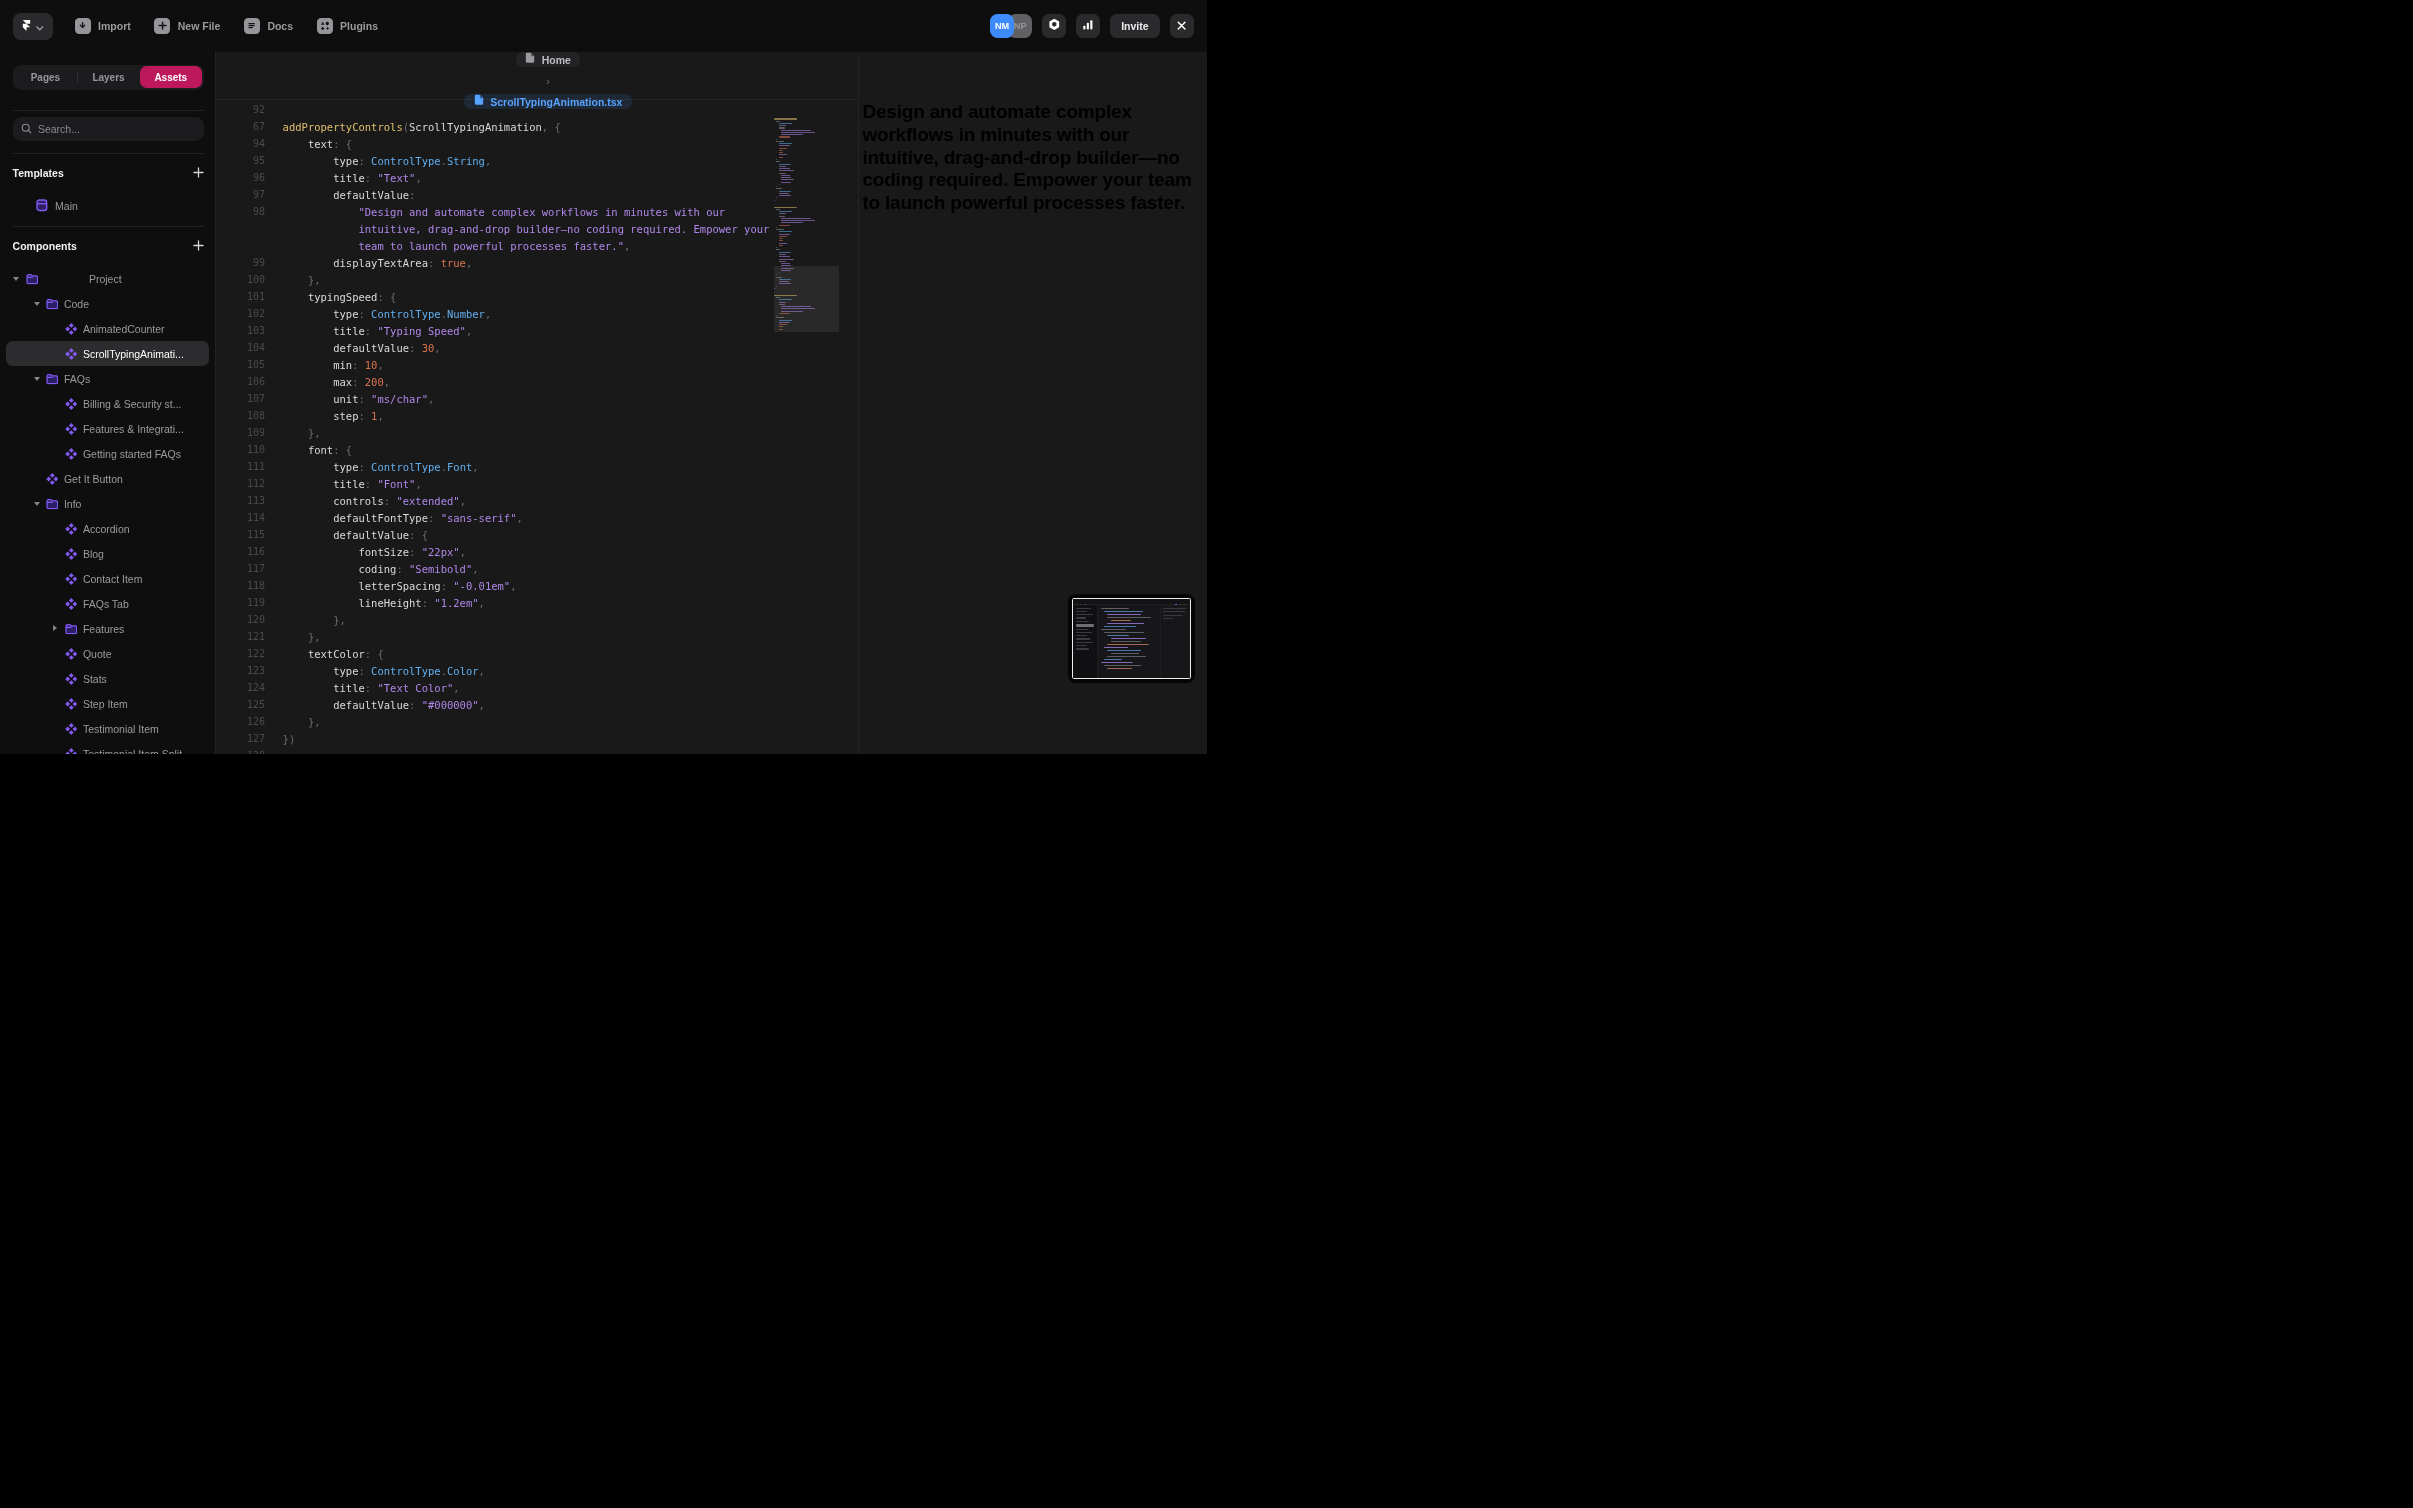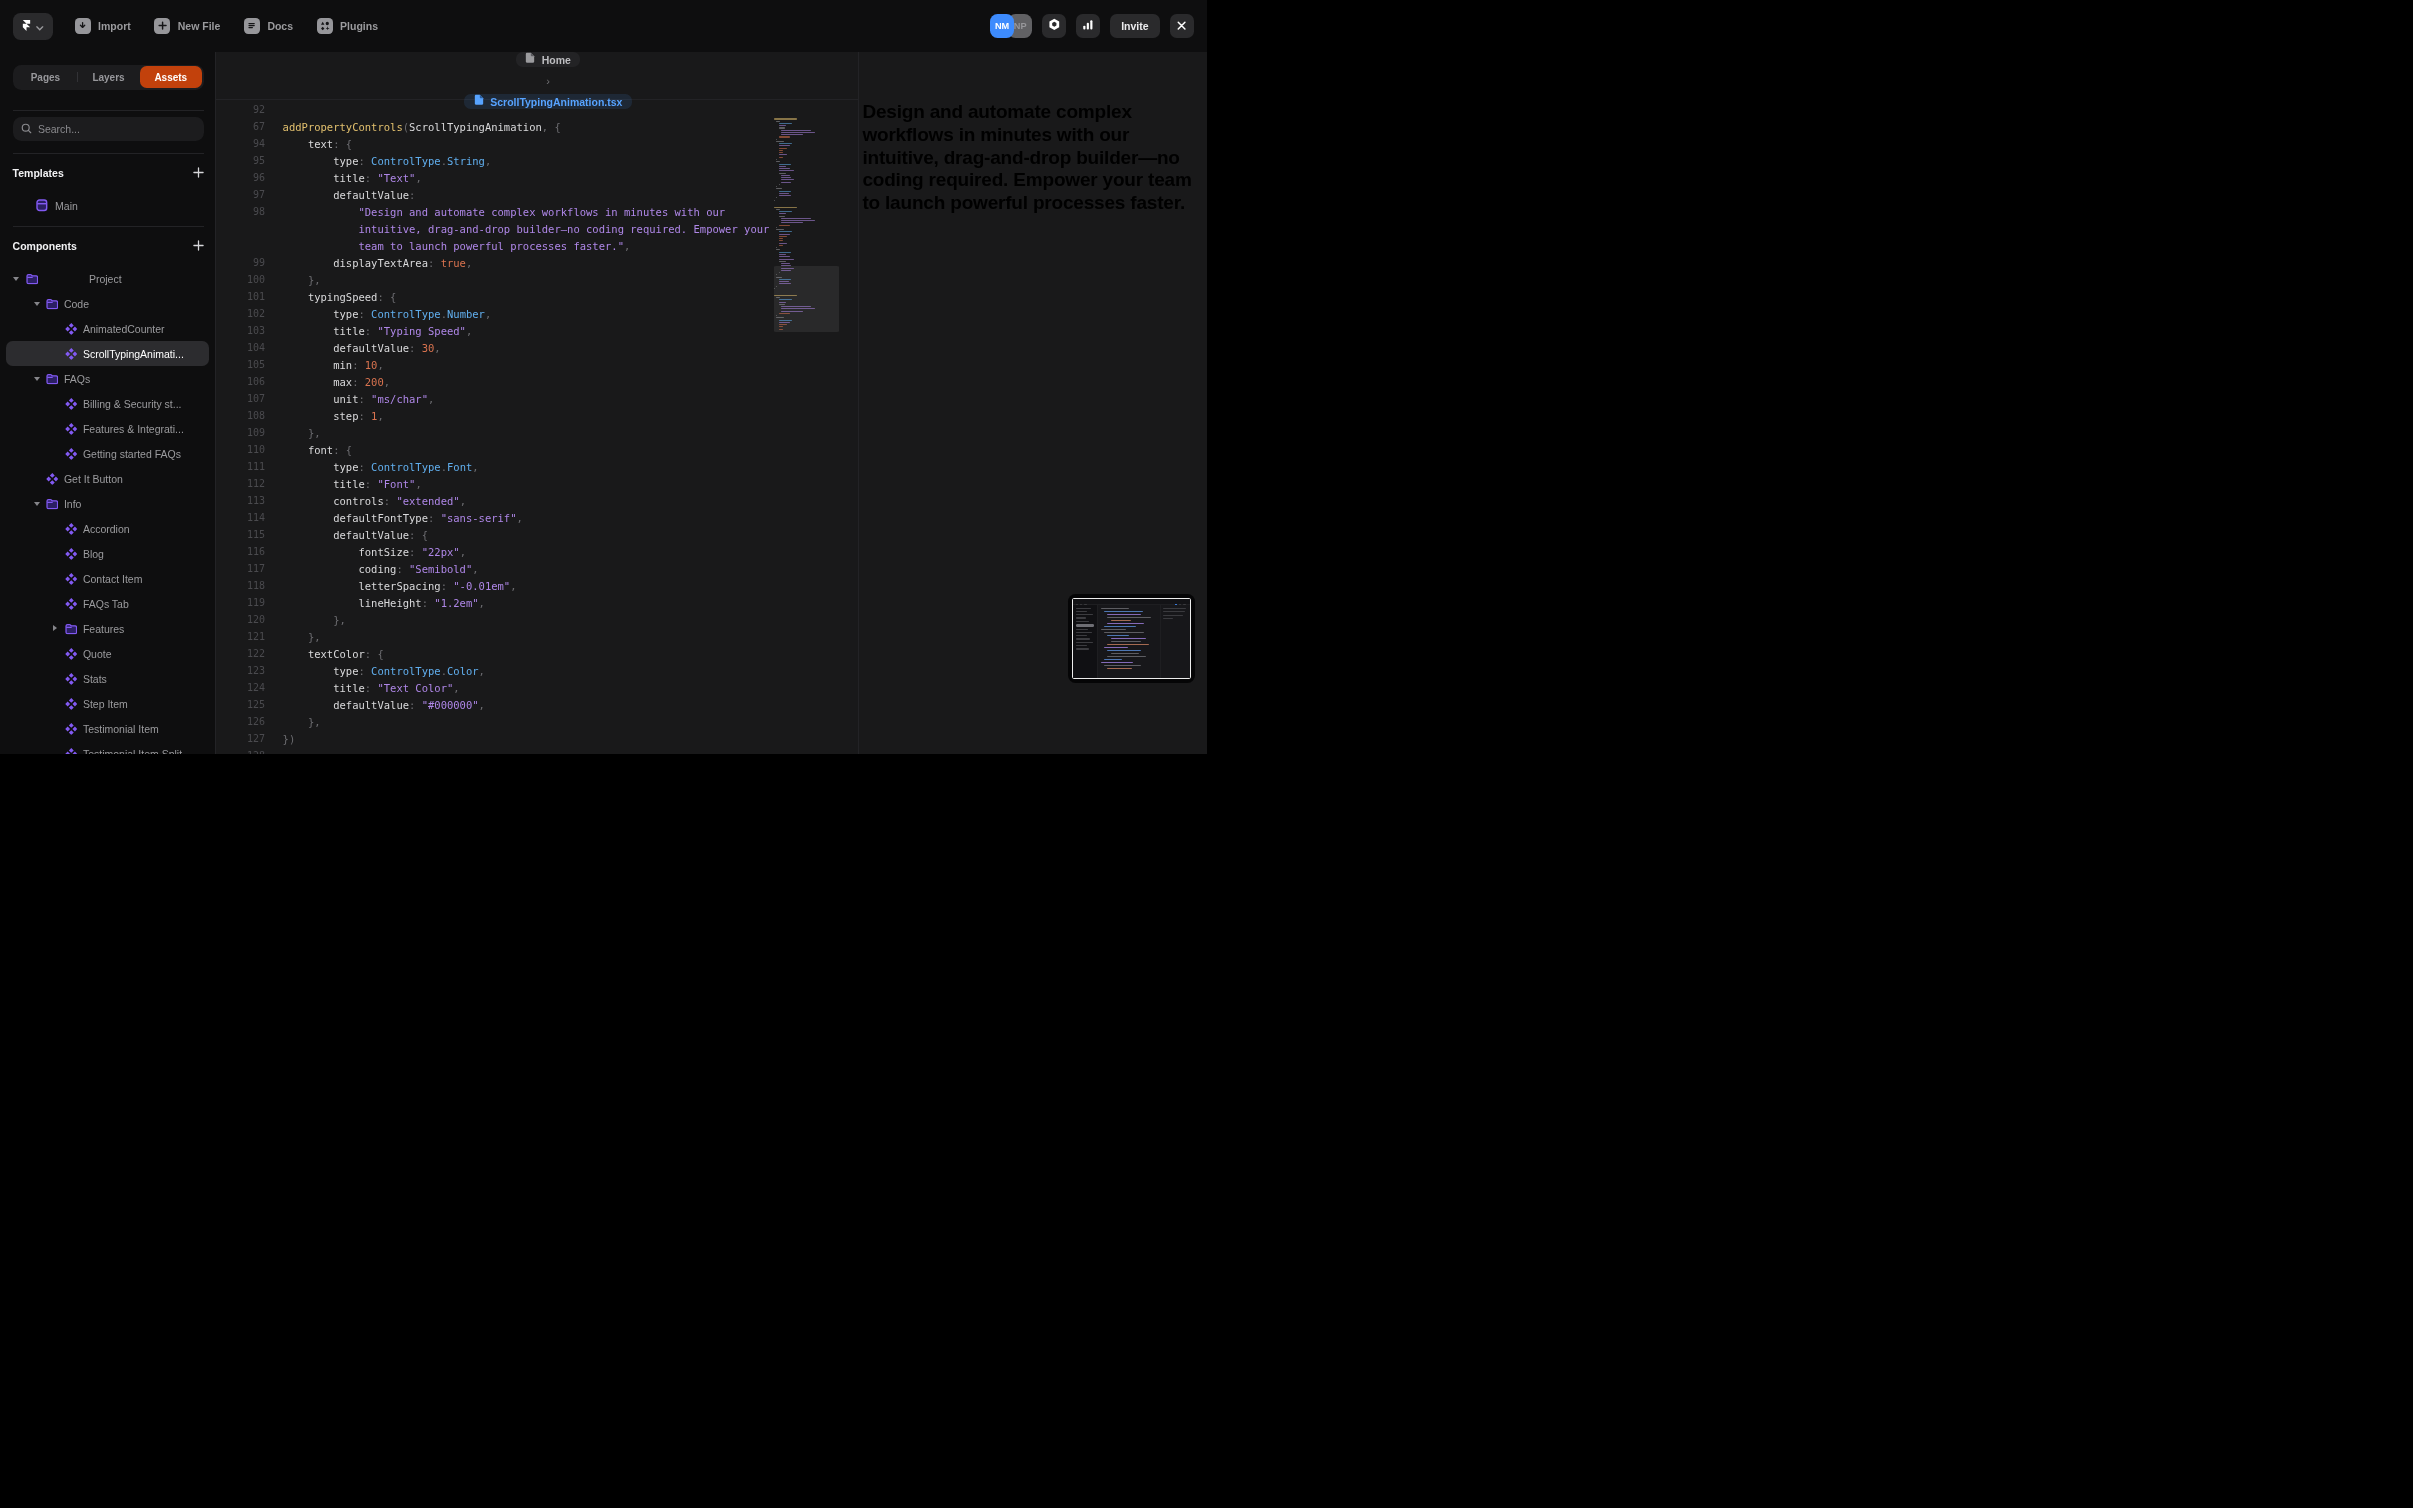--- a/index.html
+++ b/index.html
@@ -24,21 +24,21 @@
 
   
   #cols { position:absolute; top:52px; left:0; right:0; bottom:0; display:flex; }
   #sidebar { width:216px; flex:none; background:#0E0E0F; border-right:0.8px solid #232326; position:relative; overflow:hidden;text-decoration:underline; }
   #editor { flex:1; background:#19191A; position:relative; overflow:hidden; }
   #preview { width:349px; flex:none; background:#19191A; border-left:0.8px solid #232326; position:relative; overflow:hidden; }
 
   
   .seg { position:absolute; top:12.6px; left:12.6px; width:191px; height:25px; background:#1C1C1E; border-radius:8.4px; display:flex; align-items:center; padding:1.7px; }
   .seg-tab { flex:1; height:22px; display:flex; align-items:center; justify-content:center; font-size:10px; font-weight:600; color:#98989C; border-radius:6.7px; cursor:pointer; position:relative; }
-  .seg-tab.active { background:#c2410c; color:#FFFFFF; }
+  .seg-tab.active { background:#be185d; color:#FFFFFF; }
   .seg-sep { width:0.8px; height:10px; background:#323236; }
   .sb-div { position:absolute; left:12.6px; width:191px; height:0.8px; background:#232326; }
   .search { position:absolute; top:65px; left:12.6px; width:191px; height:24px; background:#1C1C1E; border-radius:8.4px; display:flex; align-items:center; padding:0 8.4px; gap:5.9px; }
   .search input { background:transparent; border:none; outline:none; color:#C8C8CC; font-size:10.5px; width:100%; font-family:"Liberation Sans",sans-serif; }
   .search input::placeholder { color:#8A8A8E; }
   .sec-head { position:absolute; left:12.6px; width:191px; height:20px; display:flex; align-items:center; justify-content:space-between; }
   .sec-head .t { color:#F2F2F4; font-size:10.5px; font-weight:700; }
   .row-item { position:absolute; left:5.9px; width:204px; height:23.5px; display:flex; align-items:center; border-radius:6.7px; cursor:pointer; }
   .row-item .lbl { color:#9B9B9E; font-size:10.5px; margin-left:7.5px; }
   #tree { position:absolute; top:214px; left:0; right:0; bottom:0; }

